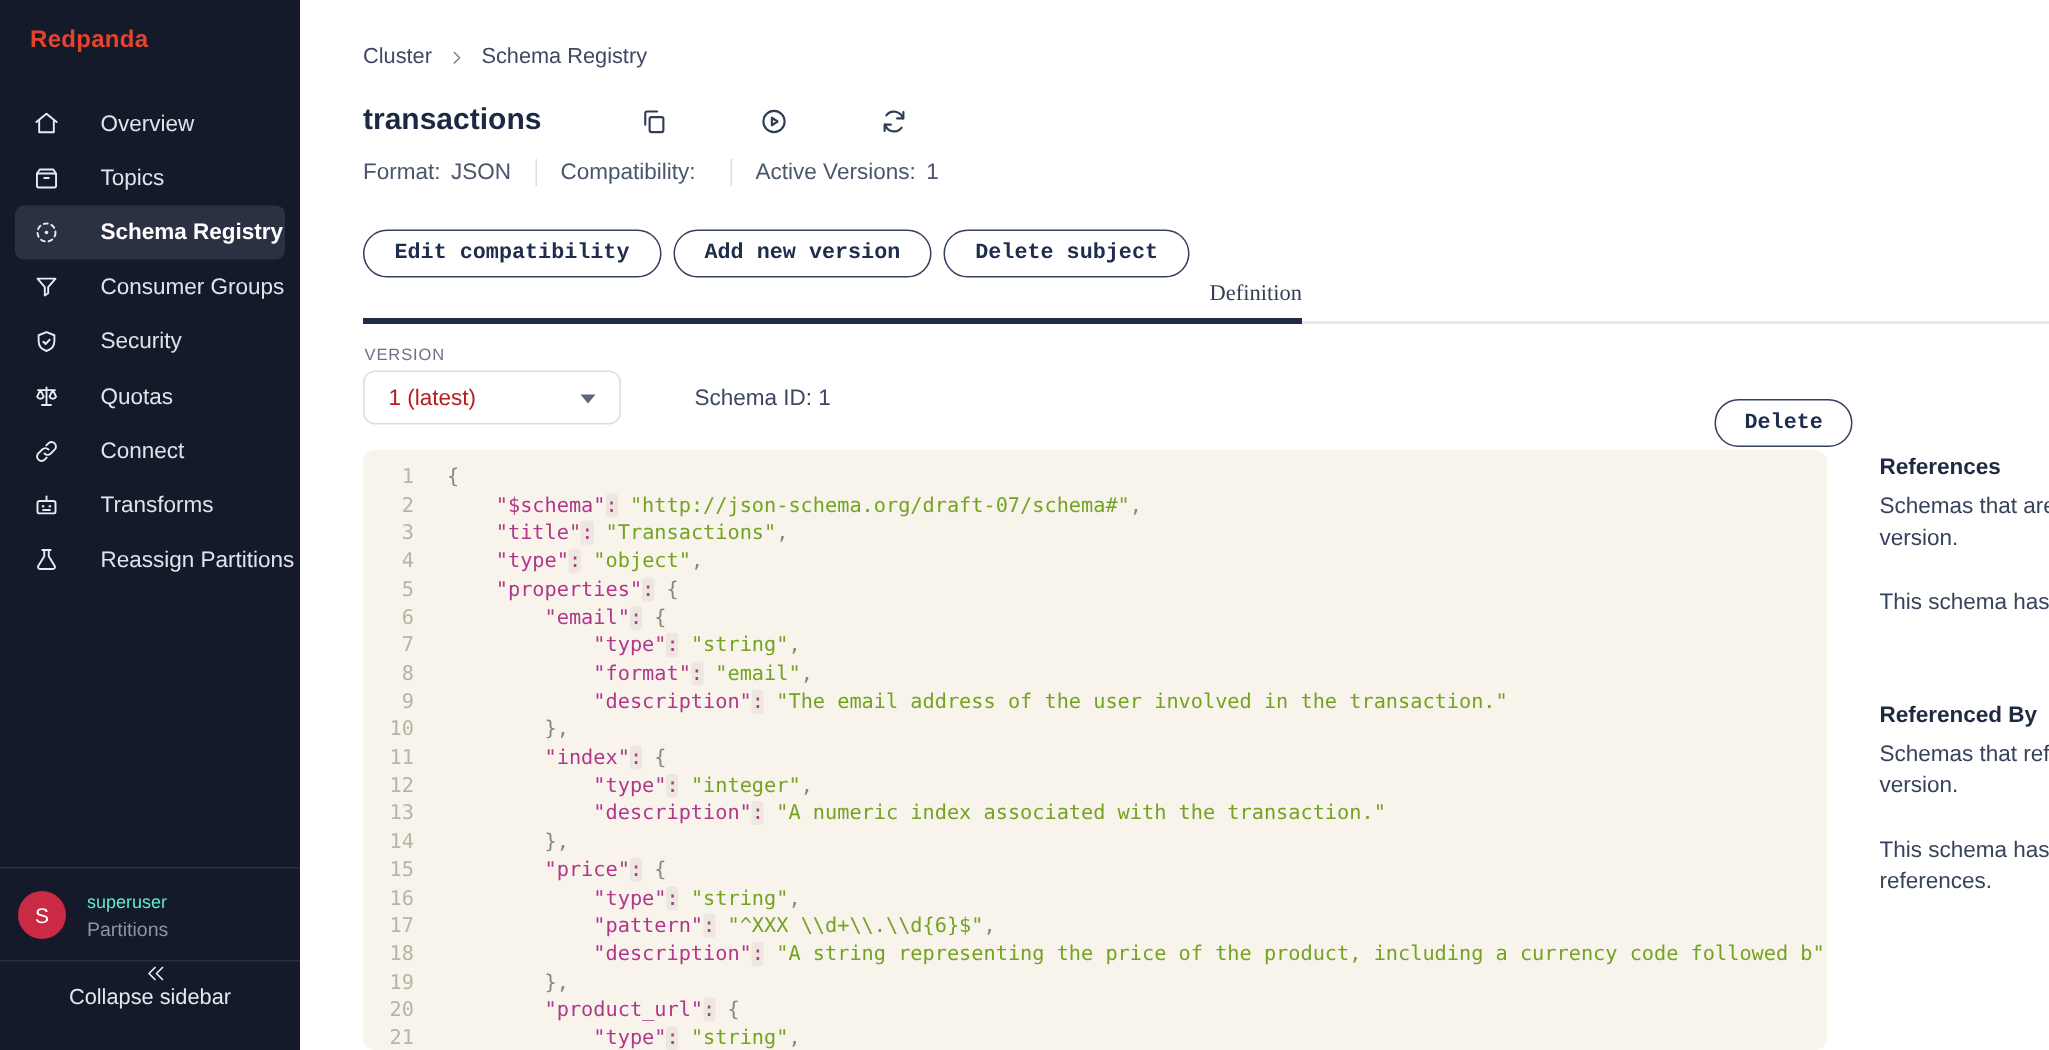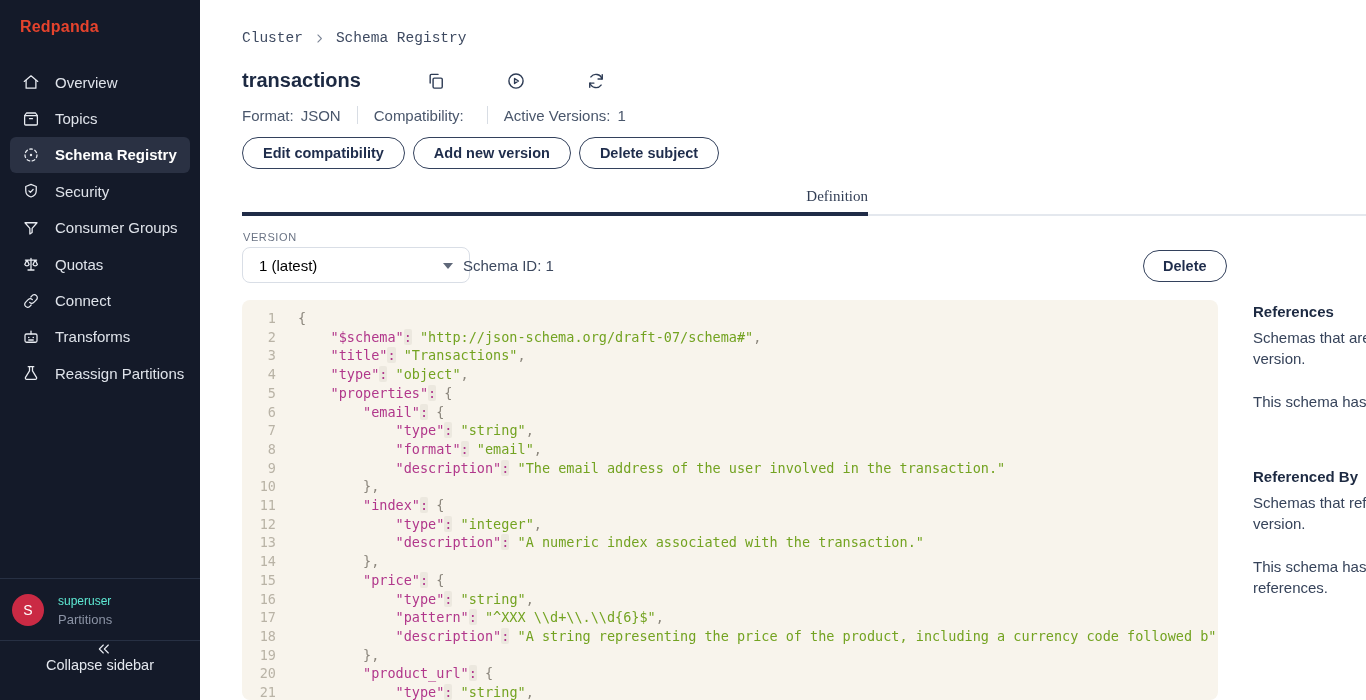--- a/index.html
+++ b/index.html
@@ -7,21 +7,21 @@
     font-family:"Liberation Sans", sans-serif; }
   body { position:relative; }
 
   
   .sidebar { position:absolute; left:0; top:0; width:200px; height:700px;
     background:#141a29; color:#dfe3ea; }
   .logo { position:absolute; left:20px; top:18px; font-size:16px; font-weight:bold;
     color:#e5432d; letter-spacing:.2px; }
   .nav { position:absolute; left:0; top:64px; width:200px; }
   .nav-item { height:36.4px; display:flex; align-items:center; margin:0 10px;
-    padding:0 12px; border-radius:6px; cursor:pointer; }
+    padding:0 12px; border-radius:6px; cursor:pointer;gap:12px; }
   .nav-item .nicon { width:18px; height:18px; display:inline-flex; margin-right:15px; flex:0 0 18px;}
   .nav-item .nlabel { font-size:15px; color:#dfe3ea; white-space:nowrap; }
   .nav-item.active { background:#2a3143; }
   .nav-item.active .nlabel { color:#ffffff; font-weight:bold; }
   .nicon svg { width:18px; height:18px; stroke:#e8ebf1; stroke-width:1.7; fill:none;
     stroke-linecap:round; stroke-linejoin:round; }
 
   .side-divider { position:absolute; left:0; width:200px; height:1px; background:#273043; }
   .user-sec { position:absolute; left:0; top:579px; width:200px; height:61px;
     display:flex; align-items:center; cursor:pointer; }
@@ -31,52 +31,52 @@
   .user-sub { font-size:13px; color:#8b93a5; line-height:17px; }
   .collapse-row { position:absolute; left:0; top:641px; width:200px; height:59px;
     display:flex; align-items:center; cursor:pointer;flex-direction:column; }
   .collapse-row .nicon { margin:0 16px 0 24px; width:16px; height:16px; }
   .collapse-row svg { width:16px; height:16px; stroke:#e8ebf1; stroke-width:1.7; fill:none;
     stroke-linecap:round; stroke-linejoin:round; }
   .collapse-label { font-size:14.5px; color:#e3e7ee; }
 
   
   .breadcrumb { position:absolute; left:242px; top:30px; display:flex; align-items:center;
-    font-size:14.5px; color:#3e4a61;font-family:Liberation Mono, monospace; }
+    font-size:14.5px; color:#3e4a61; }
   .crumb { cursor:pointer; }
   .crumb-sep svg { width:13px; height:13px; stroke:#7c8596; stroke-width:2; fill:none;
     stroke-linecap:round; stroke-linejoin:round; margin:0 10px; display:block; }
 
   .title-row { position:absolute; left:242px; top:69px; display:flex; align-items:center;gap:47px; }
   .page-title { font-size:20px; font-weight:bold; color:#1c2942; margin-right:18px; }
   .t-icon { width:20px; height:20px; margin-right:13px; cursor:pointer; display:inline-flex; }
   .t-icon svg { width:20px; height:20px; stroke:#2e3c55; stroke-width:1.7; fill:none;
     stroke-linecap:round; stroke-linejoin:round; }
 
-  .meta-row { position:absolute; left:242px; top:106px; display:flex; align-items:center;
+  .meta-row { position:absolute; left:242px; top:106px; display:flex; align-items:flex-start;
     font-size:15px; color:#49566b; }
   .meta-pair { display:flex; align-items:center; }
   .meta-label { margin-right:7px; }
   .meta-div { width:1px; height:18px; background:#d8dde4; margin:0 16px; }
 
   .btn-row { position:absolute; left:242px; top:137px; display:flex; }
   .btn { height:32px; border:1px solid #33415c; border-radius:16px; background:#fff;
     color:#1f2d4c; font-size:14.5px; font-weight:600; padding:0 20px; margin-right:8px;
-    display:flex; align-items:center; cursor:pointer; font-family:Liberation Sans, sans-serif; }
+    display:flex; align-items:center; cursor:pointer; font-family:Liberation Mono, monospace;margin-top:16px; }
 
   .tabs { position:absolute; left:242px; top:184px; width:1252px; display:flex; }
   .tab { width:626px; text-align:right; font-size:15px; color:#323e55; padding:4px 0 9px;
     border-bottom:2px solid #e4e8ee; cursor:pointer;font-family:Liberation Serif, serif; }
   .tab.active { border-bottom:4px solid #202c47; padding-bottom:7px; font-weight:400; }
 
   .ver-label { position:absolute; left:243px; top:231px; font-size:11px; color:#6a7384;
     letter-spacing:.6px; }
-  .select { position:absolute; left:242px; top:247px; width:228px; height:36px;
+  .select { position:absolute; left:242px; top:247px; width:172px; height:36px;
     border:1px solid #d9dee6; border-radius:8px; background:#fff; display:flex;
-    align-items:center; padding:0 16px; font-size:15px; color:#000000; cursor:pointer; }
+    align-items:center; padding:0 16px; font-size:15px; color:#b91c1c; cursor:pointer; }
   .caret { position:absolute; right:16px; top:15px; width:0; height:0;
     border-left:5px solid transparent; border-right:5px solid transparent;
     border-top:6px solid #5f6879; }
   .schema-id { position:absolute; left:463px; top:257px; font-size:15px; color:#3c485e; }
   .delete-btn { position:absolute; left:1143px; top:250px; height:32px; padding:0 19px; }
 
   
   .editor { position:absolute; left:242px; top:300px; width:976px; height:400px;
     background:#f8f4ec; border-radius:8px; overflow:hidden; padding-top:9px;
     font-family:"DejaVu Sans Mono", monospace; font-size:13.5px; }
@@ -125,33 +125,33 @@
           <svg viewBox="0 0 24 24">
             <circle cx="12" cy="12" r="8" stroke-dasharray="3.6 3.4"></circle>
             <circle cx="12" cy="12" r="1.6" fill="#e8ebf1" stroke="none"></circle>
           </svg>
         </span>
       <span class="nlabel">Schema Registry</span>
     </div>
     <div class="nav-item">
       <span class="nicon">
           <svg viewBox="0 0 24 24">
+            <path d="M4 5h16l-6.5 7.5V18l-3 2v-7.5z"></path>
+          </svg>
+        </span>
+      <span class="nlabel">Consumer Groups</span>
+    </div>
+    <div class="nav-item">
+      <span class="nicon">
+          <svg viewBox="0 0 24 24">
             <path d="M12 3.2 19 6v5.2c0 4.8-3.3 7.7-7 8.8-3.7-1.1-7-4-7-8.8V6z"></path>
             <path d="m9.2 11.8 2 2 3.6-3.8"></path>
           </svg>
         </span>
       <span class="nlabel">Security</span>
-    </div>
-    <div class="nav-item">
-      <span class="nicon">
-          <svg viewBox="0 0 24 24">
-            <path d="M4 5h16l-6.5 7.5V18l-3 2v-7.5z"></path>
-          </svg>
-        </span>
-      <span class="nlabel">Consumer Groups</span>
     </div>
     <div class="nav-item">
       <span class="nicon">
           <svg viewBox="0 0 24 24">
             <path d="M12 4.5v15.5M4.5 6.8h15M6.5 6.8l-2.8 5.8a3.2 3.2 0 0 0 5.8 0L6.7 6.8M17.5 6.8l-2.8 5.8a3.2 3.2 0 0 0 5.8 0l-2.8-5.8M8 20h8"></path>
           </svg>
         </span>
       <span class="nlabel">Quotas</span>
     </div>
     <div class="nav-item">

